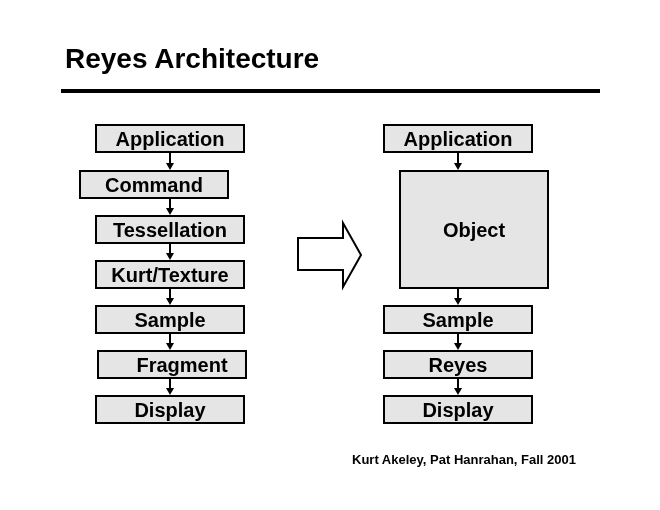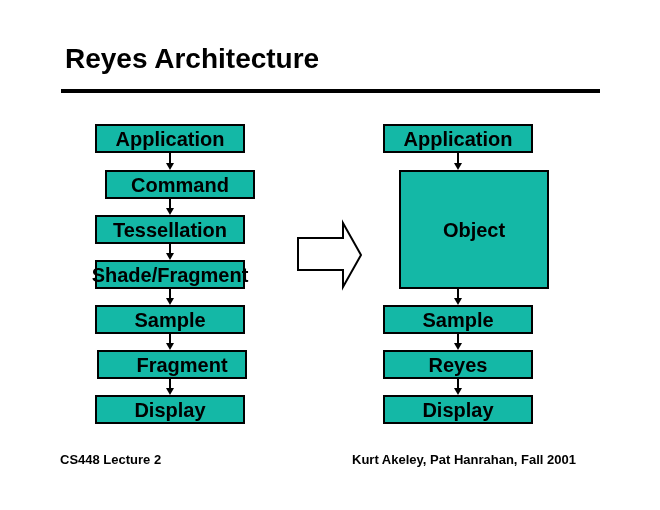--- a/index.html
+++ b/index.html
@@ -29,21 +29,21 @@
     width: 539px;
     height: 4px;
     background: #000000;
   }
   .box {
     position: absolute;
     width: 150px;
     height: 29px;
     box-sizing: border-box;
     border: 2px solid #000000;
-    background: #14b8a6;
+    background: #e5e5e5;
     display: flex;
     align-items: center;
     justify-content: center;
     font-size: 20px;
     font-weight: bold;
     line-height: 1;
     white-space: nowrap;
   }
   .box.tall { height: 119px; margin-left: 16px; }
   .connector {
@@ -89,25 +89,25 @@
 </head>
 <body>
 
 <div class="slide">
 
   <div class="title">Reyes Architecture</div>
   <div class="rule"></div>
 
   <div class="box" style="left:95px; top:124px;">Application</div>
   <div class="connector" style="left:164px; top:153px; height:17px;"></div>
-  <div class="box" style="left:105px; top:170px;">Command</div>
+  <div class="box" style="left:79px; top:170px;">Command</div>
   <div class="connector" style="left:164px; top:199px; height:16px;"></div>
   <div class="box" style="left:95px; top:215px;text-align:right;">Tessellation</div>
   <div class="connector" style="left:164px; top:244px; height:16px;"></div>
-  <div class="box" style="left:95px; top:260px;">Shade/Fragment</div>
+  <div class="box" style="left:95px; top:260px;">Kurt/Texture</div>
   <div class="connector" style="left:164px; top:289px; height:16px;"></div>
   <div class="box" style="left:95px; top:305px;">Sample</div>
   <div class="connector" style="left:164px; top:334px; height:16px;"></div>
   <div class="box" style="left:97px; top:350px;padding-left:20px;">Fragment</div>
   <div class="connector" style="left:164px; top:379px; height:16px;"></div>
   <div class="box" style="left:95px; top:395px;">Display</div>
 
   <svg class="big-arrow" width="80" height="80" viewBox="0 0 80 80">
     <polygon points="10,23 55,23 55,8 73,40 55,72 55,55 10,55" fill="#ffffff" stroke="#000000" stroke-width="2" stroke-linejoin="miter"></polygon>
   </svg>
@@ -115,16 +115,15 @@
   <div class="box" style="left:383px; top:124px;">Application</div>
   <div class="connector" style="left:452px; top:153px; height:17px;"></div>
   <div class="box tall" style="left:383px; top:170px;">Object</div>
   <div class="connector" style="left:452px; top:289px; height:16px;"></div>
   <div class="box" style="left:383px; top:305px;">Sample</div>
   <div class="connector" style="left:452px; top:334px; height:16px;"></div>
   <div class="box" style="left:383px; top:350px;">Reyes</div>
   <div class="connector" style="left:452px; top:379px; height:16px;"></div>
   <div class="box" style="left:383px; top:395px;">Display</div>
 
-  <div class="footer footer-left">CS448 Lecture 2</div>
   <div class="footer footer-right">Kurt Akeley, Pat Hanrahan, Fall 2001</div>
 
 </div>
 
 </body></html>

